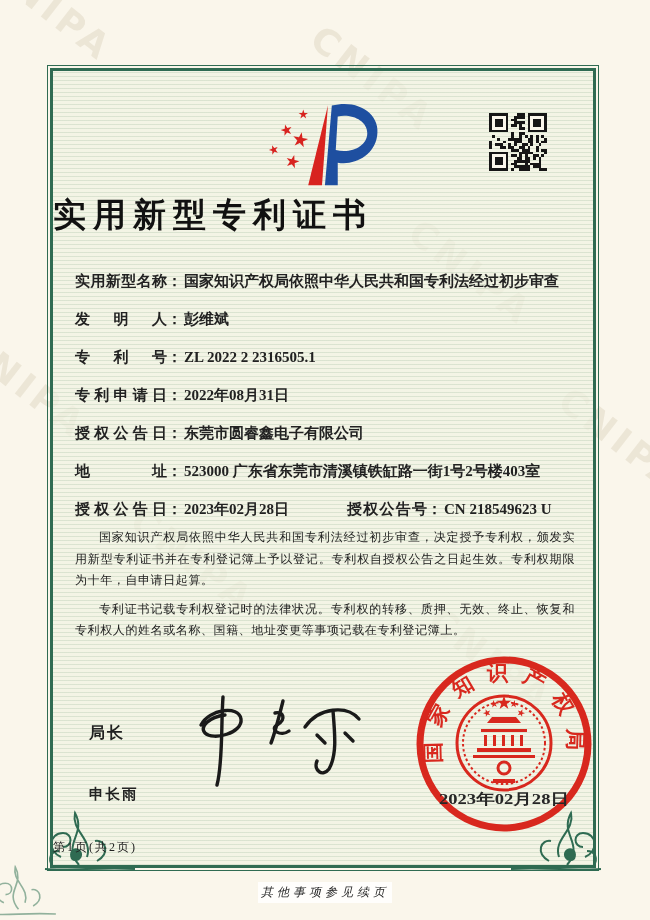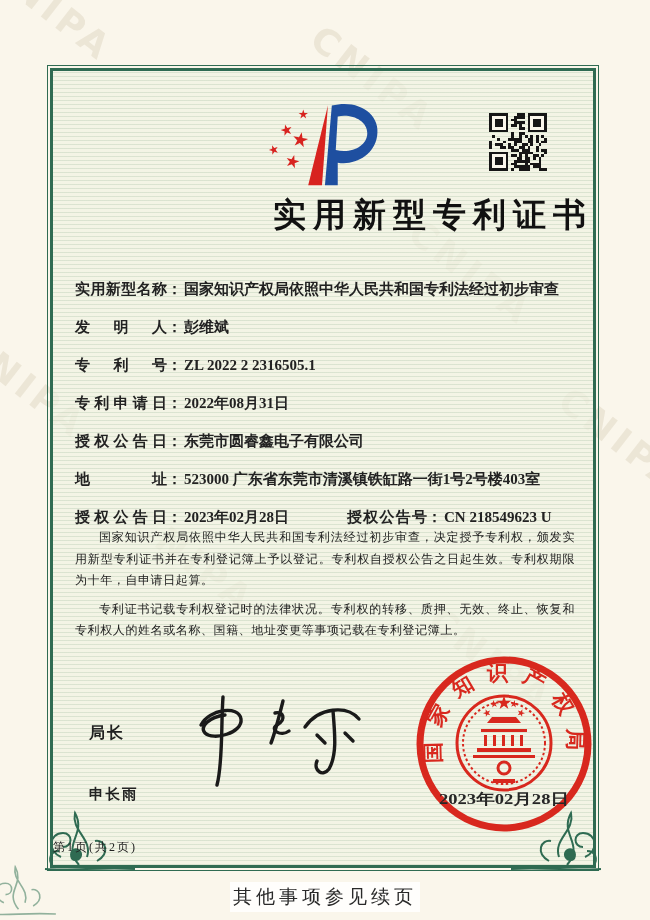--- a/index.html
+++ b/index.html
@@ -22,27 +22,27 @@
            rgba(240,242,226,.72);}
   .corner{position:absolute;width:96px;height:86px;}
   .corner.bl{left:-12px;bottom:-10px;}
   .corner.br{right:-12px;bottom:-10px;transform:scaleX(-1);}
 
   
   .cert-no{position:absolute;left:22px;top:30px;font-size:14.5px;font-weight:700;
            letter-spacing:1px;}
   .logo{position:absolute;left:204px;top:27px;width:128px;height:92px;}
   .qr{position:absolute;left:436px;top:42px;width:58px;height:58px;}
-  .title{position:absolute;left:0;right:0;top:122px;text-align:right;
+  .title{position:absolute;left:0;right:0;top:122px;text-align:left;
          font-size:33px;font-weight:800;letter-spacing:7px;color:#111;}
 
   
   .fields{position:absolute;left:22px;right:14px;top:186px;padding-top:5px;
           font-size:15px;font-weight:700;}
-  .frow{height:38px;display:flex;align-items:flex-end;line-height:22px;white-space:nowrap;}
+  .frow{height:38px;display:flex;align-items:center;line-height:22px;white-space:nowrap;}
   .flabel{display:inline-block;width:92px;text-align:justify;text-align-last:justify;}
   .flabel.short{width:80px;margin-left:24px;}
   .fvalue{margin-left:2px;}
   .pair2{margin-left:34px;display:flex;}
 
   
   .bodytext{position:absolute;left:22px;right:18px;top:456px;
             font-size:12px;line-height:21.5px;letter-spacing:.6px;color:#1c1c1c;}
   .bodytext p{margin:0 0 7px 0;text-indent:2em;text-align:justify;}
 
@@ -50,22 +50,22 @@
   .sig-title{position:absolute;left:36px;top:652px;font-size:16px;font-weight:700;letter-spacing:2px;}
   .sig-name{position:absolute;left:36px;top:683px;font-size:14.5px;font-weight:700;letter-spacing:2px;margin-top:31px;}
   .sig-hand{position:absolute;left:126px;top:620px;width:196px;height:100px;}
   .seal{position:absolute;left:360px;top:582px;width:182px;height:182px;}
 
   .page-indicator{position:absolute;left:0;right:0;top:768px;
                   font-size:12px;font-weight:400;letter-spacing:2px;}
 
   
   .cont-note{position:absolute;left:50%;transform:translateX(-50%);top:882px;
-             font-size:19px;letter-spacing:4px;color:#2a2a2a;
-             background:rgba(255,255,255,.85);padding:2px 3px;white-space:nowrap;}
+             font-size:12px;letter-spacing:4px;color:#2a2a2a;
+             background:rgba(255,255,255,.85);padding:2px 3px;white-space:nowrap;font-style:italic;}
   .page-flourish{position:absolute;left:-14px;top:848px;width:78px;height:72px;opacity:.55;}
 </style>
 </head>
 <body>
 
 <div class="page">
 
   <span class="wm wm1">CNIPA</span>
   <span class="wm wm2">CNIPA</span>
   <span class="wm wm3">CNIPA</span>

